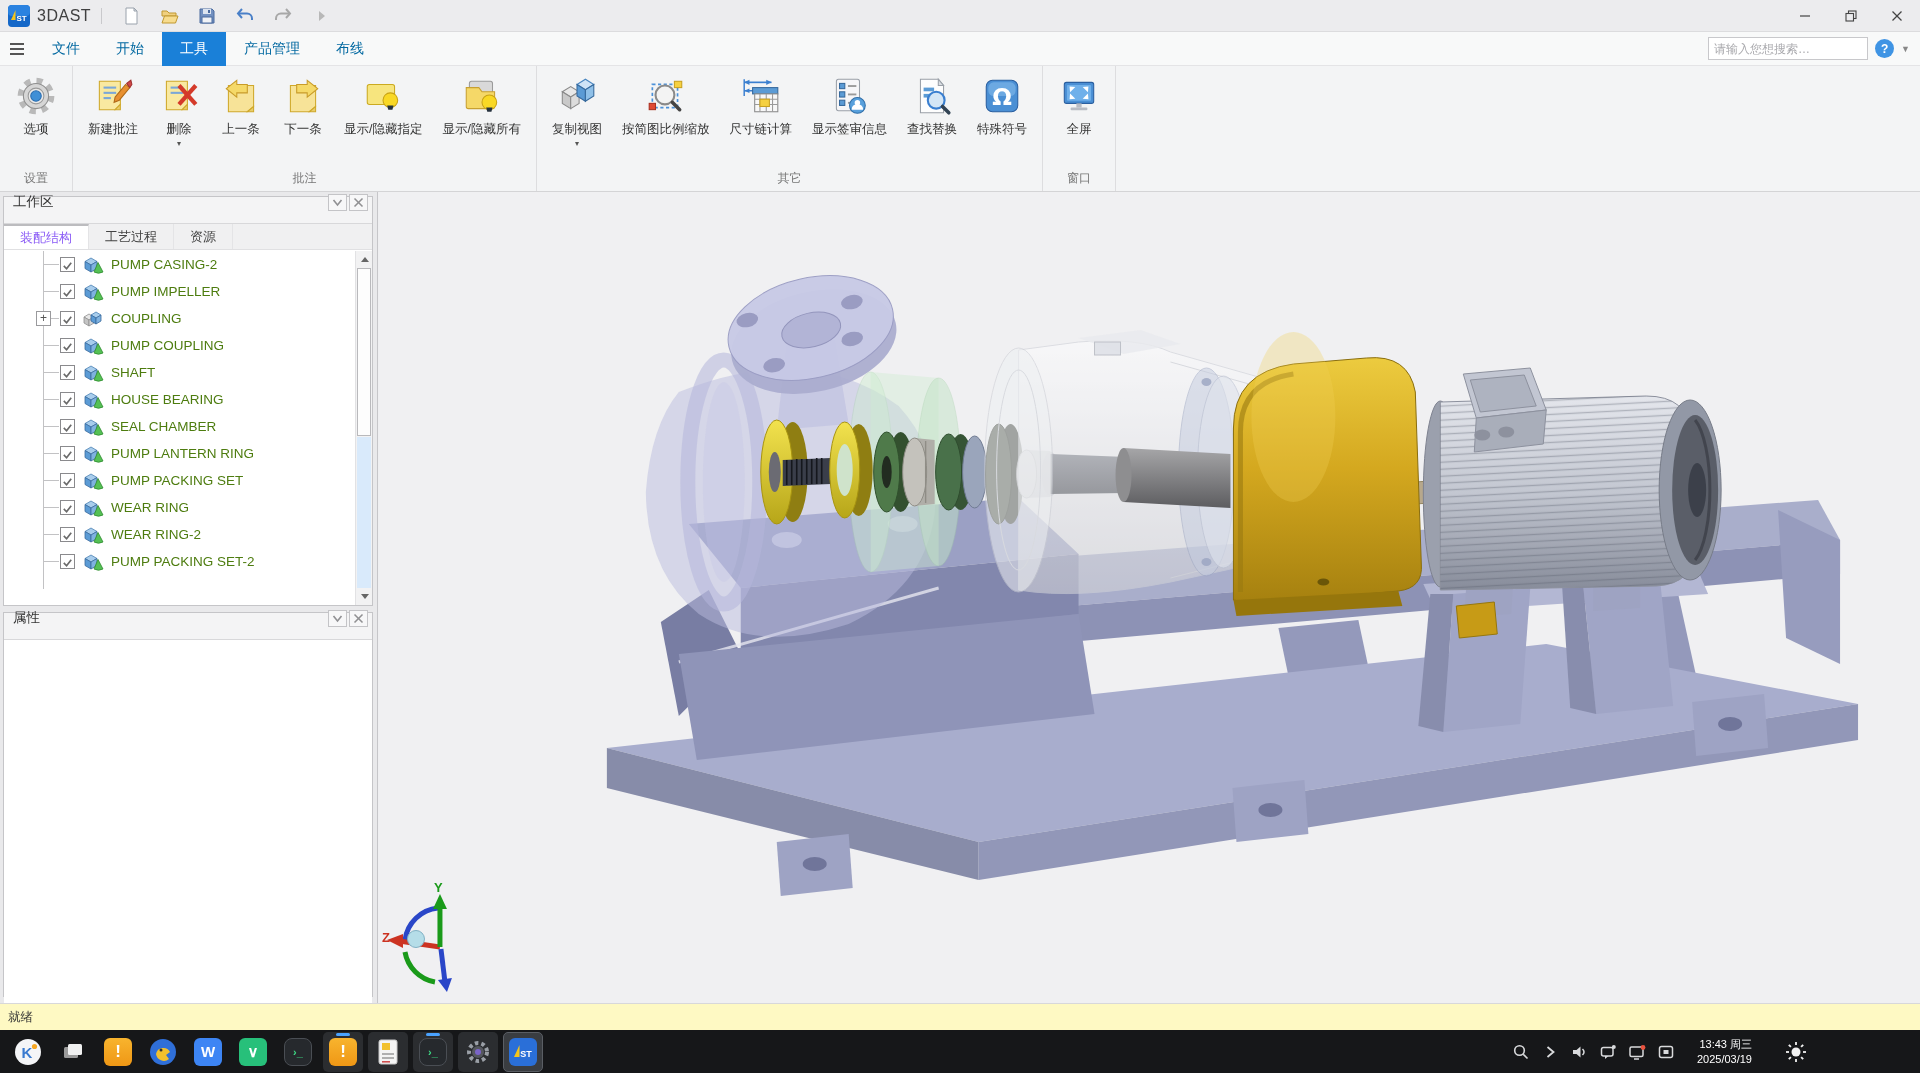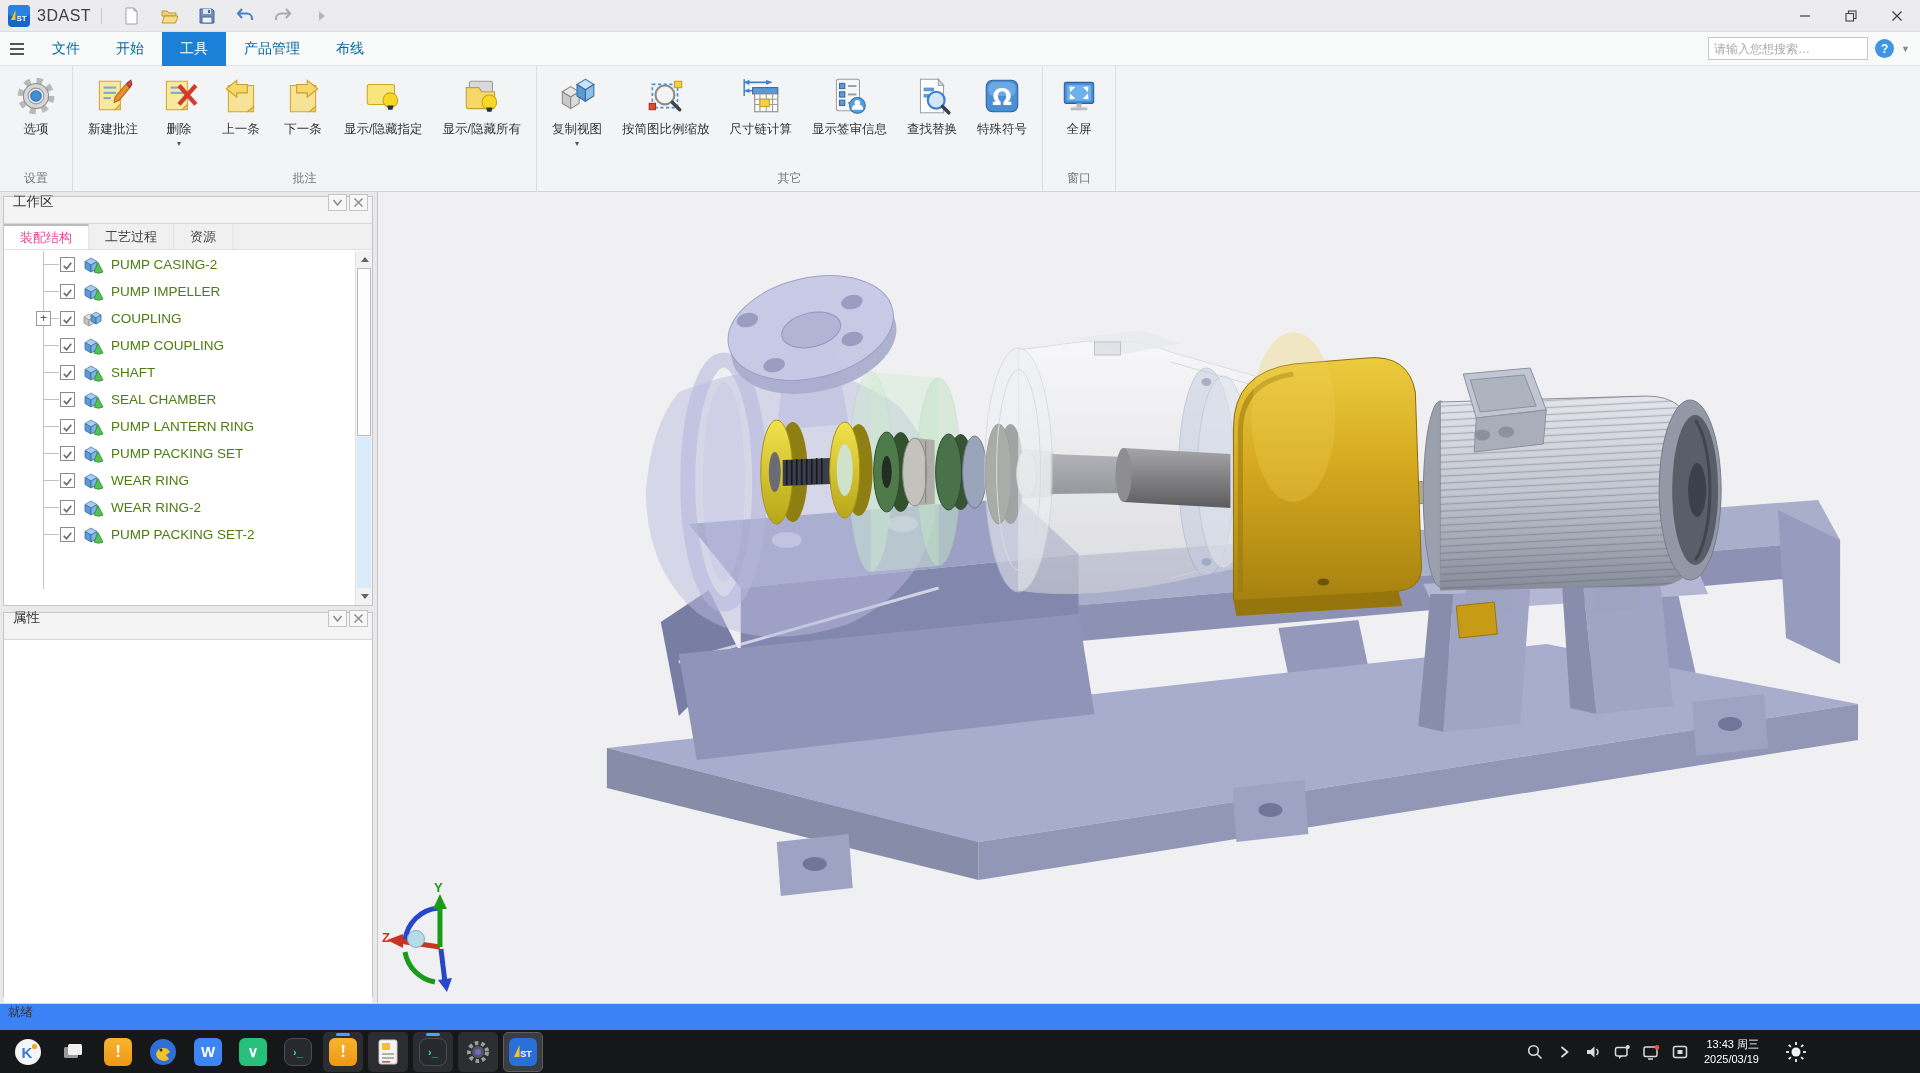--- a/index.html
+++ b/index.html
@@ -47,54 +47,54 @@
   .leftpanel { position:absolute; top:192px; left:0; width:378px; bottom:70px; background:#e9e9eb; border-right:1px solid #c6c6c9; }
   .panelbox { position:absolute; left:3px; right:4px; background:#fff; border:1px solid #c5c5c8; }
   #workspace-box { top:4px; height:410px; }
   #props-box { top:420px; bottom:6px; }
   .panel-header { height:27px; background:#f4f4f5; border-bottom:1px solid #d8d8da; display:flex; align-items:center; padding:0 4px 16px 9px; }
   .panel-title { font-size:13.5px; color:#333; flex:1; }
   .ph-btn { width:19px; height:17px; border:1px solid #c4c4c7; background:#f7f7f8; display:flex; align-items:center; justify-content:center; margin-left:2px; }
   .ph-btn svg { width:11px; height:11px; }
   .ws-tabs { height:26px; display:flex; background:#f0f0f1; border-bottom:1px solid #e0e0e2; }
   .ws-tab { padding:0 16px; font-size:13px; color:#444; display:flex; align-items:center; border-right:1px solid #e4e4e6; }
-  .ws-tab.active { background:#fff; border-top:2px solid #bcbcbf; color:#ec4899; }
+  .ws-tab.active { background:#fff; border-top:2px solid #bcbcbf; color:#8b5cf6; }
   .tree { position:absolute; top:54px; left:0; right:0; bottom:0; overflow:hidden; }
   .tree-vline { position:absolute; left:39px; top:0; height:338px; width:1px; background:#c2c2c4; }
   .tree-row { position:relative; height:27px; display:flex; align-items:center; padding-left:56px; }
   .tree-row::before { content:""; position:absolute; left:39px; top:13px; width:16px; height:1px; background:#c2c2c4; }
   .tree-expand { position:absolute; left:32px; top:6px; width:15px; height:15px; border:1px solid #9a9a9d; background:#fff; font-size:12px; line-height:13px; text-align:center; color:#555; }
   .tree-cb { width:15px; height:15px; border:1px solid #8a8a8d; background:#fff; margin-right:7px; flex:none; }
   .tree-cb svg { width:13px; height:13px; }
   .tree-ico { width:22px; height:18px; margin-right:7px; flex:none; }
   .tree-ico svg { width:22px; height:18px; }
   .tree-label { font-size:13.5px; color:#4d7c0f; white-space:nowrap; }
   .tree-scroll { position:absolute; top:0; right:0; width:17px; height:100%; background:#f2f2f3; border-left:1px solid #e2e2e4; }
   .ts-btn { position:absolute; left:0; width:17px; height:17px; background:#f2f2f3; display:flex; align-items:center; justify-content:center; }
   .ts-up { top:0; } .ts-down { bottom:0; }
   .ts-up i { border:4px solid transparent; border-bottom:5px solid #666; margin-top:-4px; }
   .ts-down i { border:4px solid transparent; border-top:5px solid #666; margin-bottom:-4px; }
   .ts-thumb { position:absolute; left:1px; top:17px; width:14px; height:168px; background:#fdfdfd; border:1px solid #b9b9bc; }
   .ts-below { position:absolute; left:1px; top:186px; width:14px; bottom:17px; background:#d9eafb; }
 
   
-  .statusbar { position:absolute; left:0; right:0; bottom:43px; height:27px; background:#3b82f6; border-top:1px solid #d8d8da; display:flex; align-items:flex-start; }
+  .statusbar { position:absolute; left:0; right:0; bottom:43px; height:27px; background:#fef9c3; border-top:1px solid #d8d8da; display:flex; align-items:center; }
   .status-text { font-size:12.5px; color:#333; margin-left:8px; }
   .viewport { position:absolute; left:379px; top:192px; right:0; bottom:70px; background:#f0f0f2; }
   .viewport svg.scene { width:100%; height:100%; display:block; }
 
   
   .taskbar { position:absolute; left:0; right:0; bottom:0; height:43px; background:#161719; display:flex; align-items:center; }
   .tb-apps { display:flex; align-items:center; gap:5px; margin-left:8px; }
   .task-tile { position:relative; width:40px; height:40px; border-radius:5px; display:flex; align-items:center; justify-content:center; }
   .task-tile.open { background:#2b2d30; }
   .task-tile.focus { background:#3a3d41; border:1px solid #5a5e64; }
   .task-tile .ind { position:absolute; top:1px; left:50%; transform:translateX(-50%); width:14px; height:3px; border-radius:2px; background:#4aa3ff; }
   .tile-sq { width:28px; height:28px; border-radius:6px; display:flex; align-items:center; justify-content:center; font-weight:bold; }
-  .tray { margin-left:auto; display:flex; align-items:center; gap:11px; padding-right:112px; }
+  .tray { margin-left:auto; display:flex; align-items:center; gap:18px; padding-right:112px; }
   .tray-ico { width:18px; height:18px; display:flex; align-items:center; justify-content:center; }
   .tray-ico svg { width:18px; height:18px; }
   .tray-clock { text-align:right; color:#fff; font-size:11px; line-height:1.3; margin:0 4px; }
   .tray-sun { width:24px; height:24px; margin-left:10px; }
 </style>
 </head>
 <body>
 
 <div id="app">
 
@@ -466,20 +466,32 @@
             <div class="tree-row">
               <span class="tree-cb"><svg viewBox="0 0 14 14">
                   <polyline points="3,7.5 6,10.5 11,4" fill="none" stroke="#6a6a6a" stroke-width="1.8"></polyline>
                 </svg></span>
               <span class="tree-ico"><svg viewBox="0 0 22 18">
                   <polygon points="3,5.5 9,2 15,5.5 9,9" fill="#a8cdec" stroke="#4a80b4" stroke-width="0.8"></polygon>
                   <polygon points="3,5.5 9,9 9,16 3,12.5" fill="#5b9bd5" stroke="#3a6a9c" stroke-width="0.8"></polygon>
                   <polygon points="15,5.5 9,9 9,16 15,12.5" fill="#7fb2e0" stroke="#3a6a9c" stroke-width="0.8"></polygon>
                   <path d="M16 6.5 L21 16 Q16.5 18.5 12 16 Z" fill="#55c055" stroke="#2e8b2e" stroke-width="0.8"></path>
                 </svg></span>
+              <span class="tree-label">HOUSE BEARING</span>
+            </div>
+            <div class="tree-row">
+              <span class="tree-cb"><svg viewBox="0 0 14 14">
+                  <polyline points="3,7.5 6,10.5 11,4" fill="none" stroke="#6a6a6a" stroke-width="1.8"></polyline>
+                </svg></span>
+              <span class="tree-ico"><svg viewBox="0 0 22 18">
+                  <polygon points="3,5.5 9,2 15,5.5 9,9" fill="#a8cdec" stroke="#4a80b4" stroke-width="0.8"></polygon>
+                  <polygon points="3,5.5 9,9 9,16 3,12.5" fill="#5b9bd5" stroke="#3a6a9c" stroke-width="0.8"></polygon>
+                  <polygon points="15,5.5 9,9 9,16 15,12.5" fill="#7fb2e0" stroke="#3a6a9c" stroke-width="0.8"></polygon>
+                  <path d="M16 6.5 L21 16 Q16.5 18.5 12 16 Z" fill="#55c055" stroke="#2e8b2e" stroke-width="0.8"></path>
+                </svg></span>
               <span class="tree-label">SEAL CHAMBER</span>
             </div>
             <div class="tree-row">
               <span class="tree-cb"><svg viewBox="0 0 14 14">
                   <polyline points="3,7.5 6,10.5 11,4" fill="none" stroke="#6a6a6a" stroke-width="1.8"></polyline>
                 </svg></span>
               <span class="tree-ico"><svg viewBox="0 0 22 18">
                   <polygon points="3,5.5 9,2 15,5.5 9,9" fill="#a8cdec" stroke="#4a80b4" stroke-width="0.8"></polygon>
                   <polygon points="3,5.5 9,9 9,16 3,12.5" fill="#5b9bd5" stroke="#3a6a9c" stroke-width="0.8"></polygon>
                   <polygon points="15,5.5 9,9 9,16 15,12.5" fill="#7fb2e0" stroke="#3a6a9c" stroke-width="0.8"></polygon>

